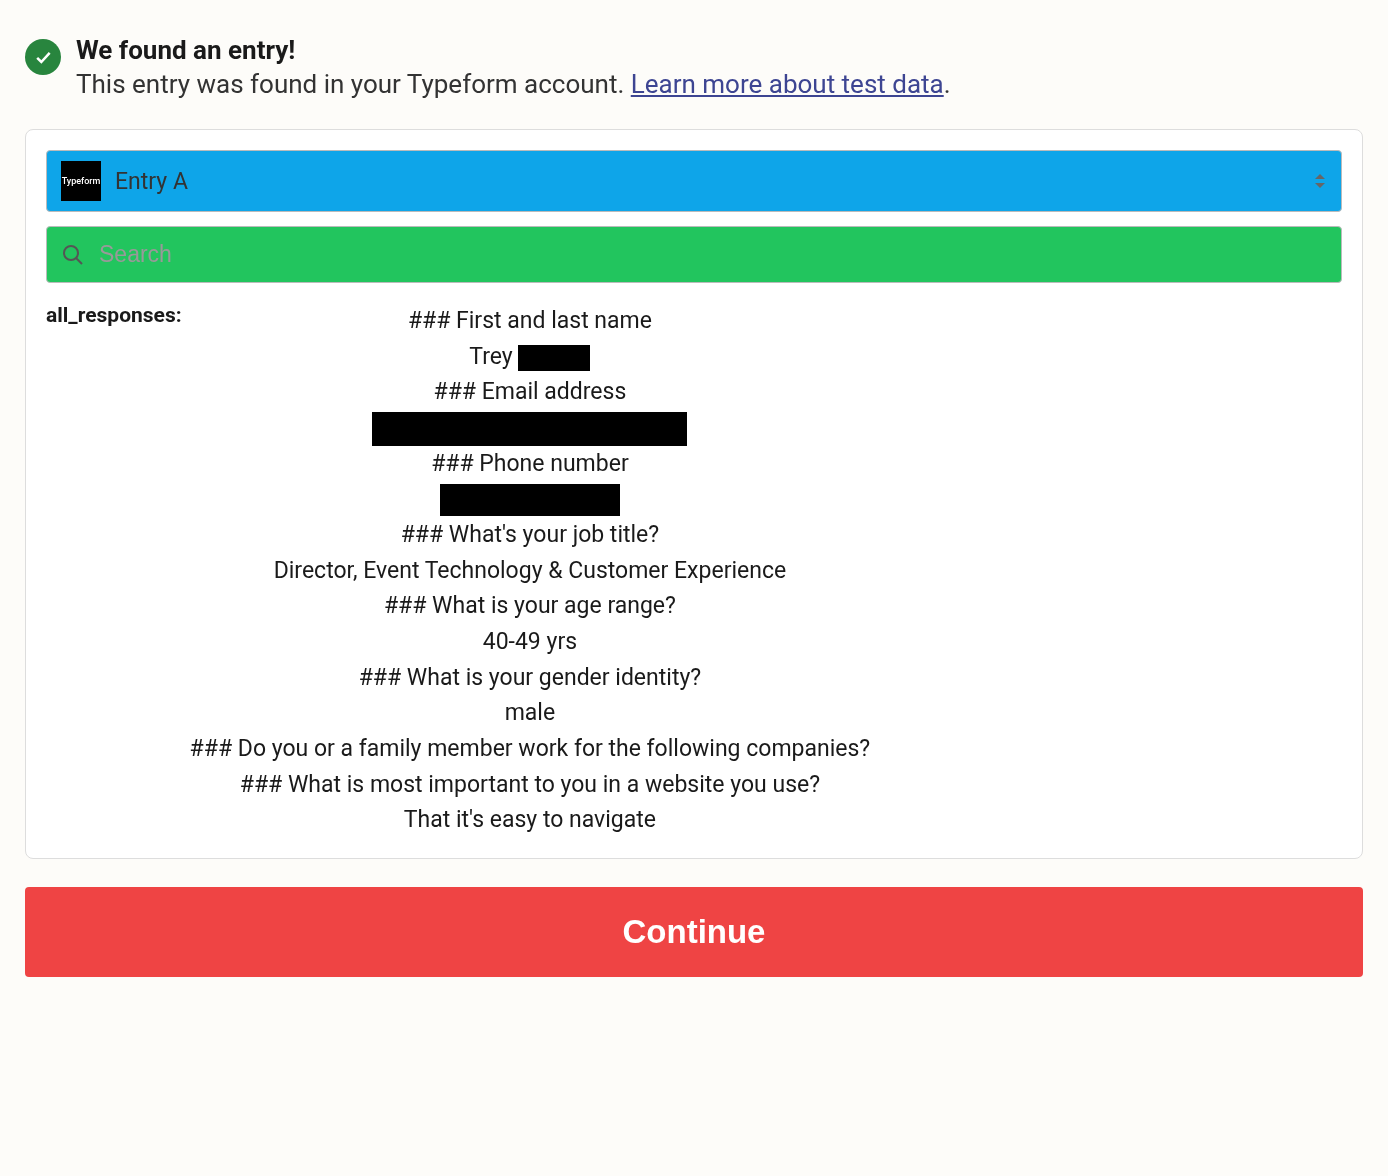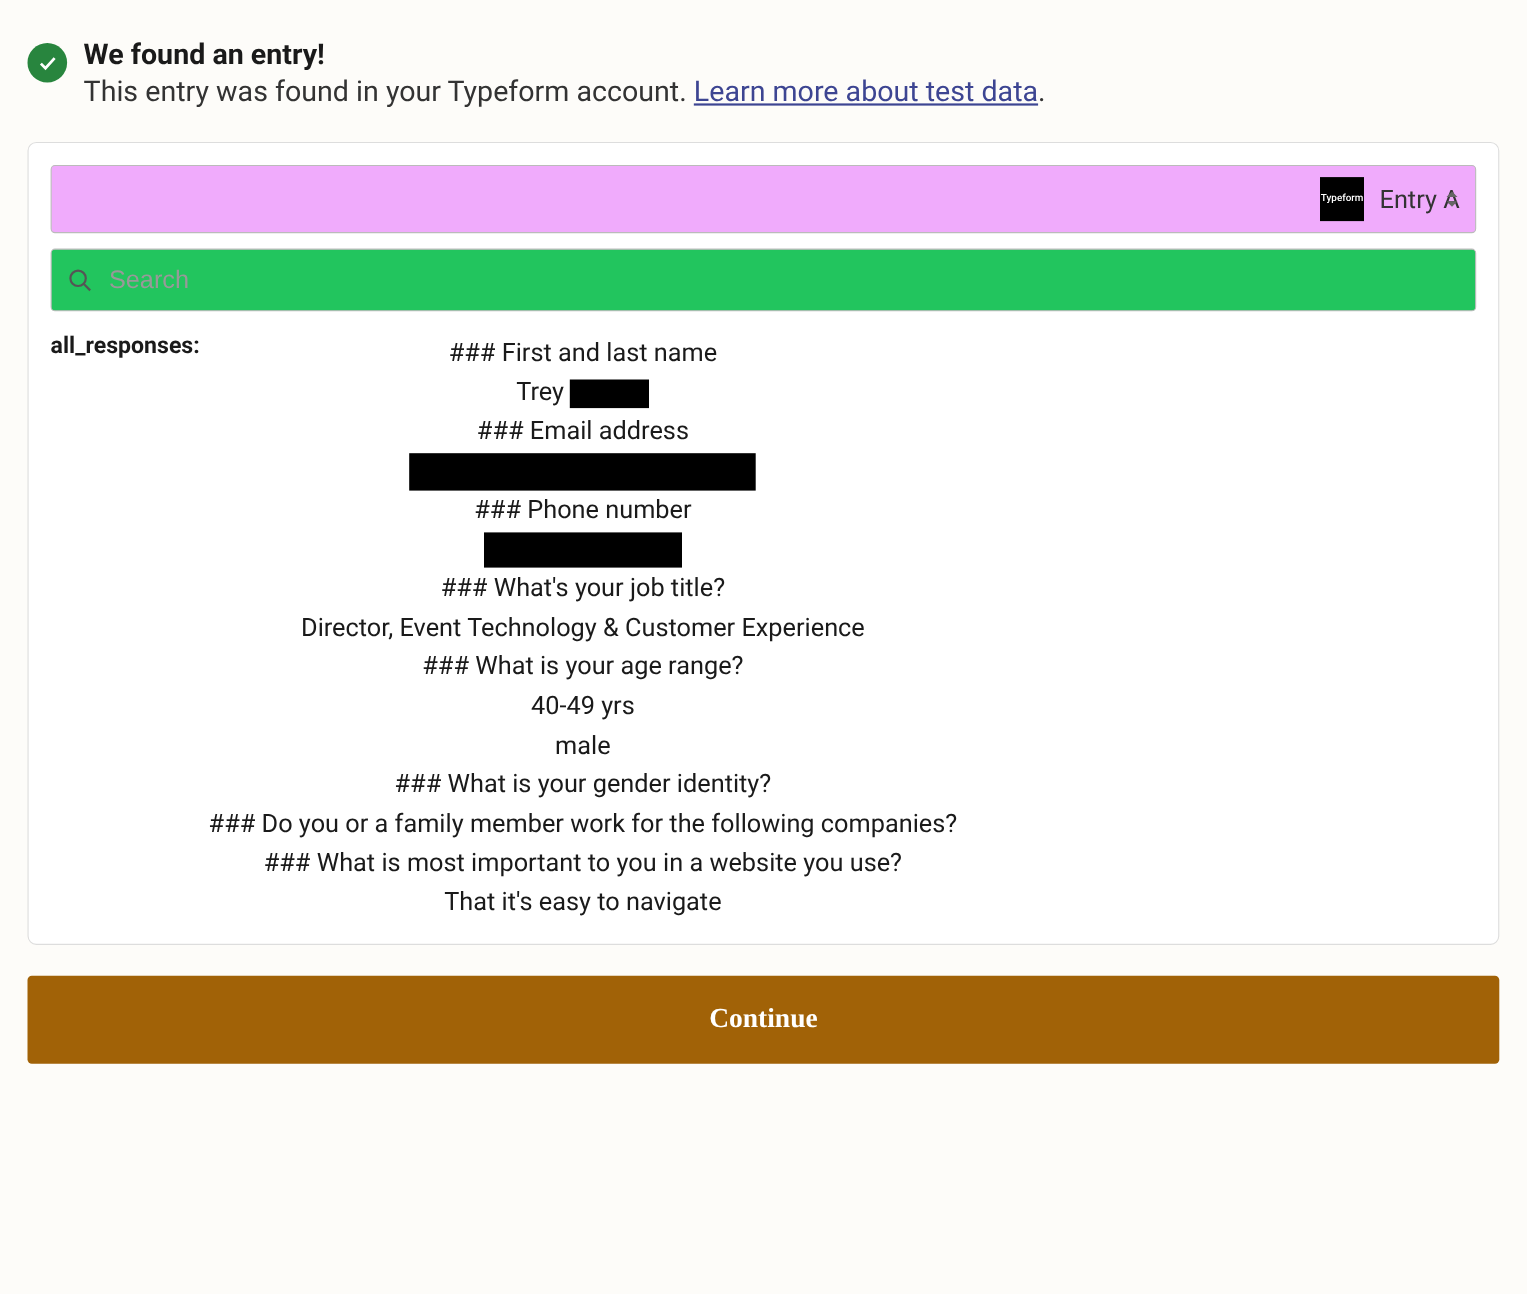--- a/index.html
+++ b/index.html
@@ -59,22 +59,21 @@
     }
     .select-box {
       display: flex;
       align-items: center;
       border: 1px solid #bbb;
       border-radius: 4px;
       padding: 10px 14px;
       margin-bottom: 14px;
       position: relative;
       cursor: pointer;
-      background: #f0abfc;
-      justify-content: flex-end;
+      background: #0ea5e9;
     }
     .select-box .typeform-logo {
       width: 40px;
       height: 40px;
       background: #000;
       color: #fff;
       font-size: 9px;
       display: flex;
       align-items: center;
       justify-content: center;
@@ -154,29 +153,28 @@
       display: inline-block;
       align-items: baseline;
     }
     .response-lines .redact .blackbox {
       display: inline-block;
       background: #000;
       vertical-align: middle;
     }
     .continue-btn {
       width: 100%;
-      background: #a16207;
+      background: #ef4444;
       color: #fff;
       border: none;
       border-radius: 4px;
-      font-size: 25px;
+      font-size: 33px;
       font-weight: 700;
       padding: 26px 0;
       cursor: pointer;
-      font-family: Liberation Serif, serif;
     }
   </style>
 </head>
 <body>
 
 
 
 <div class="header">
   <div class="check-icon">
     <svg viewBox="0 0 24 24">
@@ -220,22 +218,22 @@
         <div class="line">### First and last name</div>
         <div class="line"><span class="redact"><span>Trey </span><span class="blackbox" style="width: 72px; height: 26px;"></span></span></div>
         <div class="line">### Email address</div>
         <div class="line"><span class="redact"><span class="blackbox" style="width: 315px; height: 34px;"></span></span></div>
         <div class="line">### Phone number</div>
         <div class="line"><span class="redact"><span class="blackbox" style="width: 180px; height: 32px;"></span></span></div>
         <div class="line">### What's your job title?</div>
         <div class="line">Director, Event Technology &amp; Customer Experience</div>
         <div class="line">### What is your age range?</div>
         <div class="line">40-49 yrs</div>
+        <div class="line">### What is your gender identity?</div>
         <div class="line">male</div>
-        <div class="line">### What is your gender identity?</div>
         <div class="line">### Do you or a family member work for the following companies?</div>
         <div class="line">### What is most important to you in a website you use?</div>
         <div class="line">That it's easy to navigate</div>
       </div>
   </div>
 
 </div>
 
 <button class="continue-btn">Continue</button>
 

